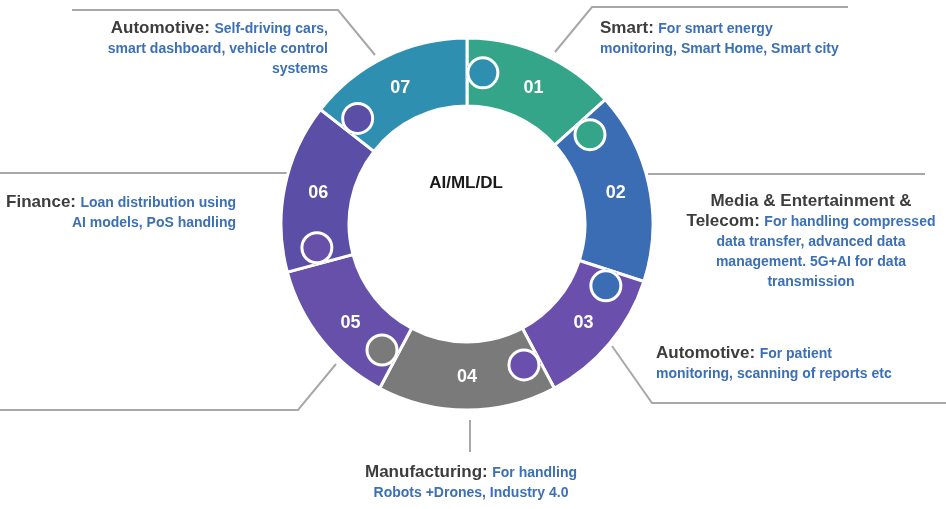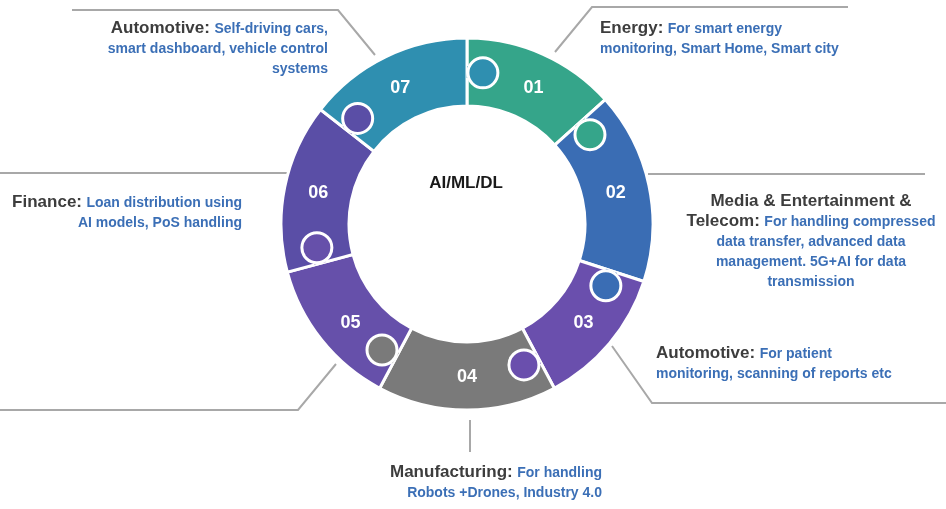--- a/index.html
+++ b/index.html
@@ -3,21 +3,21 @@
 <meta charset="utf-8">
 <style>
   html, body { margin: 0; padding: 0; background: #ffffff; }
   body { width: 946px; height: 509px; position: relative; overflow: hidden;
          font-family: "Liberation Sans", sans-serif; }
   #ring-svg { position: absolute; left: 0; top: 0; }
   .label { position: absolute; line-height: 20px; font-weight: bold; }
   .label .head { color: #3d3d3d; font-size: 17px; }
   .label .desc { color: #3b6fb6; font-size: 14px; }
   .right-align { text-align: right; }
-  .center-align { text-align: right; }
+  .center-align { text-align: center; }
   .seg-num { font-family: "Liberation Sans", sans-serif; font-weight: bold; font-size: 18px; fill: #ffffff; }
   .center-title { font-family: "Liberation Sans", sans-serif; font-weight: bold; font-size: 17px; fill: #1a1a1a; }
 </style>
 </head>
 <body>
 
 <svg id="ring-svg" width="946" height="509">
   <g id="leaders">
 
     <polyline points="72,10 338,10 375,55" fill="none" stroke="#a8a8a8" stroke-width="2"></polyline>
@@ -70,25 +70,25 @@
     </g>
   <text class="center-title" x="466" y="188" text-anchor="middle">AI/ML/DL</text>
 </svg>
 
 <div class="label right-align" style="left:100px; top:18px; width:228px;">
   <span class="head">Automotive:</span>
   <span class="desc">Self-driving cars, smart dashboard, vehicle control systems</span>
 </div>
 
 <div class="label" style="left:600px; top:18px; width:240px;">
-  <span class="head">Energy:</span>
+  <span class="head">Smart:</span>
   <span class="desc">For smart energy monitoring, Smart Home, Smart city</span>
 </div>
 
-<div class="label right-align" style="left:10px; top:192px; width:232px;">
+<div class="label right-align" style="left:4px; top:192px; width:232px;">
   <span class="head">Finance:</span>
   <span class="desc">Loan distribution using AI models, PoS handling</span>
 </div>
 
 <div class="label" style="left:680px; top:191px; width:262px;text-align:center;">
   <span class="head">Media &amp; Entertainment &amp; Telecom:</span>
   <span class="desc">For handling compressed data transfer, advanced data management. 5G+AI for data transmission</span>
 </div>
 
 <div class="label" style="left:656px; top:343px; width:240px;">

